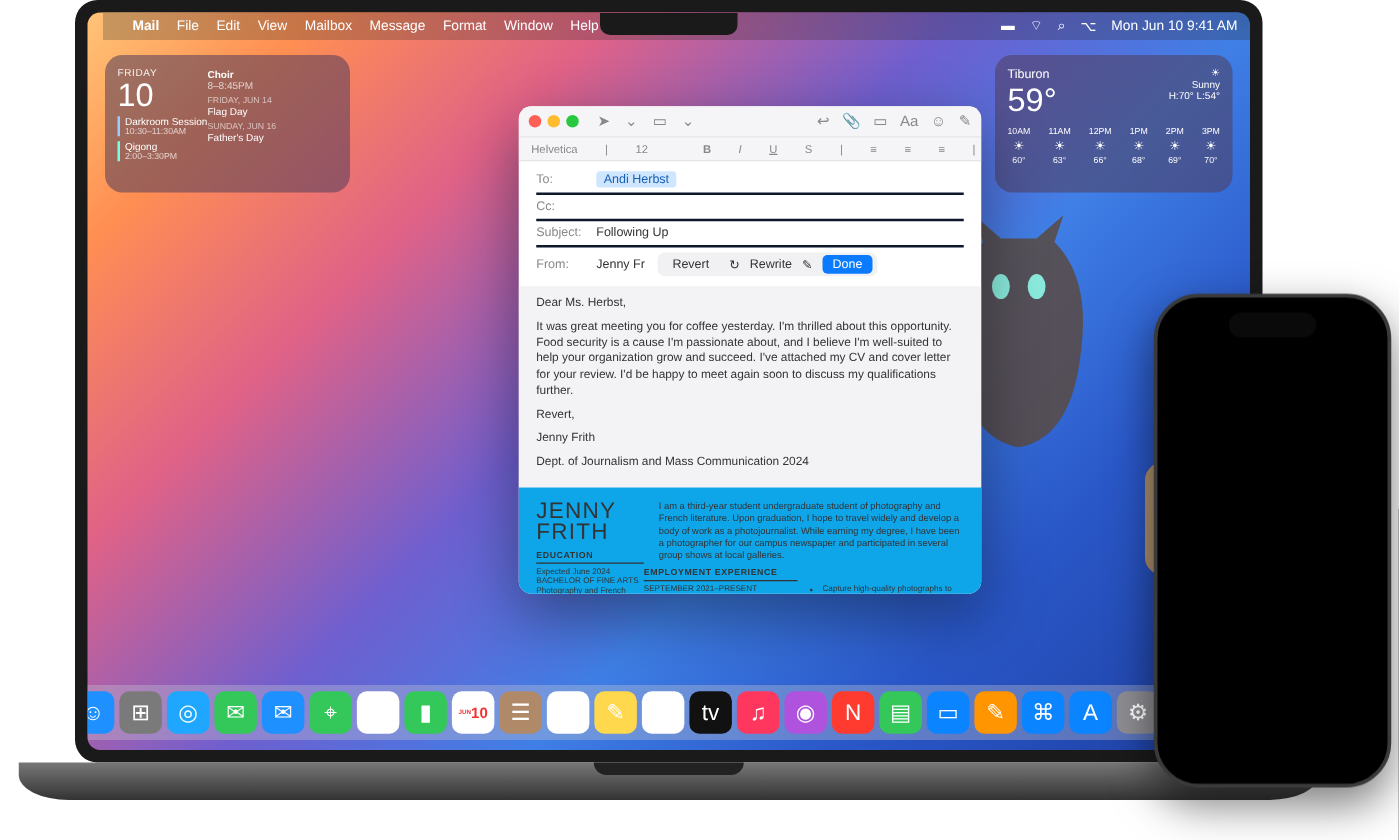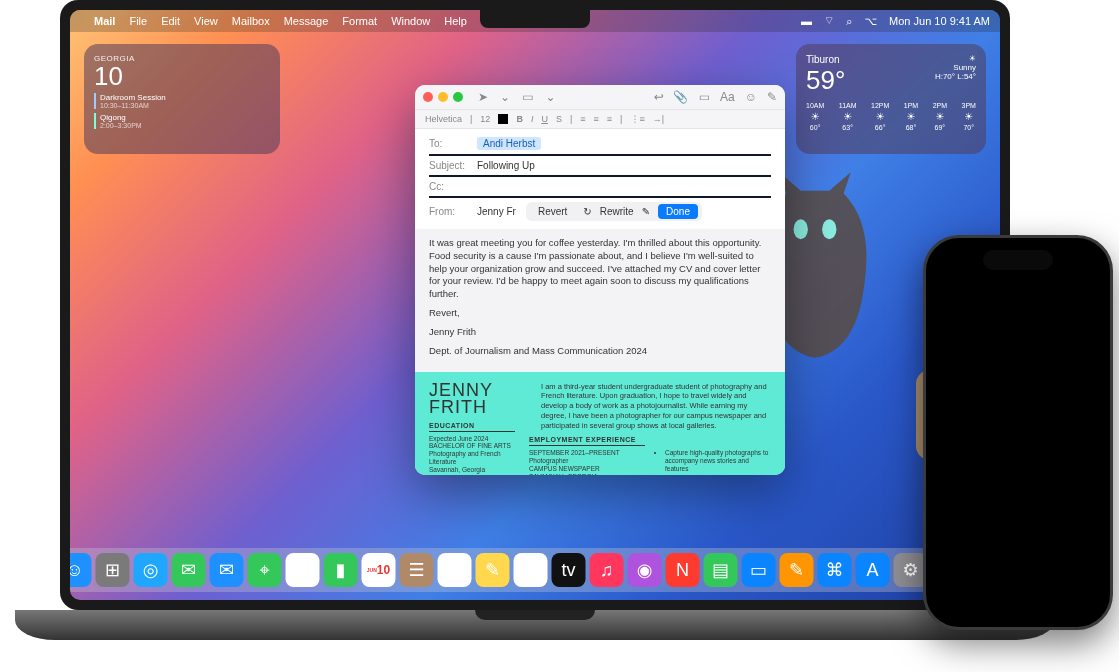--- a/index.html
+++ b/index.html
@@ -7,21 +7,21 @@
 
 
 .laptop { position: absolute; left: 60px; top: 0; width: 950px; height: 640px; }
 .laptop-screen-bezel { width: 950px; height: 610px; background: #1a1a1a; border-radius: 18px; padding: 10px; position: relative; }
 .notch { position: absolute; top: 10px; left: 50%; transform: translateX(-50%); width: 110px; height: 18px; background: #1a1a1a; border-radius: 0 0 8px 8px; z-index: 50; }
 .laptop-screen { width: 100%; height: 100%; background: linear-gradient(135deg,#ffc477 0%,#ff8f52 12%,#e06287 28%,#6f5fcf 46%,#3f7fe6 62%,#2a58c9 78%,#1e3fa0 100%); border-radius: 10px; position: relative; overflow: hidden; }
 .laptop-base { width: 1040px; height: 30px; background: linear-gradient(#777,#333); border-radius: 0 0 40px 40px/0 0 20px 20px; margin-left: -45px; position: relative; }
 .laptop-base::before { content:""; position:absolute; top:0; left:50%; transform:translateX(-50%); width:120px; height:10px; background:#222; border-radius:0 0 10px 10px; }
 
 
-.menubar { height: 22px; background: rgba(40,40,40,.25); backdrop-filter: blur(10px); display: flex; align-items: center; padding: 0 10px; color: #fff; font-size: 11px; gap: 32px; }
+.menubar { height: 22px; background: rgba(40,40,40,.25); backdrop-filter: blur(10px); display: flex; align-items: center; padding: 0 10px; color: #fff; font-size: 11px; gap: 32px; margin-left: 12px; }
 .menubar-left { display: flex; gap: 14px; align-items: center; }
 .menubar-right { margin-left: auto; display: flex; gap: 12px; align-items: center; }
 .apple-logo { font-size: 13px; }
 .menubar span { cursor: default; }
 
 
 .widget { position: absolute; background: rgba(80,60,90,.55); border-radius: 14px; color: #fff; font-size: 9px; padding: 10px; backdrop-filter: blur(8px); }
 .cal-widget { left: 14px; top: 34px; width: 196px; height: 110px; display:flex; }
 .cal-left { width:72px; }
 .cal-day { font-size:8px; letter-spacing:.5px; opacity:.9; }
@@ -46,31 +46,31 @@
 .dock { position:absolute; bottom:8px; left:50%; transform:translateX(-50%); height:44px; background:rgba(200,200,210,.35); border-radius:14px; display:flex; align-items:center; padding:0 8px; gap:4px; backdrop-filter:blur(10px); }
 .dock-icon { width:34px; height:34px; border-radius:8px; display:flex; align-items:center; justify-content:center; font-size:18px; color:#fff; }
 .dock-sep { width:1px; height:28px; background:rgba(255,255,255,.4); margin:0 2px; }
 
 
 .mail-window { position:absolute; left:345px; top:75px; width:370px; height:390px; background:#fff; border-radius:10px; box-shadow:0 18px 50px rgba(0,0,0,.4); overflow:hidden; font-size:10px; color:#333; }
 .mail-titlebar { height:24px; display:flex; align-items:center; padding:0 8px; gap:5px; background:#f5f5f7; }
 .traffic { width:10px; height:10px; border-radius:50%; }
 .tl-r{background:#ff5f57}.tl-y{background:#febc2e}.tl-g{background:#28c840}
 .mail-tb-icons { margin-left:10px; display:flex; gap:12px; align-items:center; color:#888; font-size:12px; }
-.mail-format-bar { height:20px; background:#f5f5f7; border-top:1px solid #e5e5e7; border-bottom:1px solid #e5e5e7; display:flex; align-items:center; padding:0 10px; gap:8px; color:#888; font-size:9px; }
+.mail-format-bar { height:20px; background:#f5f5f7; border-top:1px solid #e5e5e7; border-bottom:1px solid #e5e5e7; display:flex; align-items:center; padding:0 10px; gap:22px; color:#888; font-size:9px; }
 .mail-fields { padding:4px 14px; }
 .mail-field { display:flex; align-items:center; border-bottom:2px solid #0f172a; padding:4px 0; gap:6px; font-size:10px; }
 .mail-field label { color:#888; width:42px; }
 .recipient-pill { background:#cfe6ff; color:#1a5fb4; padding:1px 6px; border-radius:3px; font-size:10px; }
 .rewrite-bar { display:flex; align-items:center; gap:8px; background:#f1f1f3; border-radius:6px; padding:2px 4px; margin-left:4px; font-size:10px; }
 .rewrite-bar .btn { padding:2px 8px; border-radius:4px; }
 .rewrite-bar .done { background:#0a7aff; color:#fff; }
 .mail-body { padding:8px 14px; font-size:9.5px; line-height:1.35; background:#f3f3f5; }
 .mail-body p { margin-bottom:6px; }
-.resume-attach { background:#5eead4; margin:0; padding:10px 14px; display:flex; gap:14px; font-size:7.5px; }
+.resume-attach { background:#0ea5e9; margin:0; padding:10px 14px; display:flex; font-size:7.5px; }
 .resume-name { font-size:18px; font-weight:300; letter-spacing:1px; line-height:.95; }
 .resume-col h5 { font-size:7px; letter-spacing:.5px; border-bottom:1px solid #333; padding-bottom:2px; margin:6px 0 3px; }
 .resume-col { flex:1; }
 .resume-col ul { list-style:disc; padding-left:10px; }
 .resume-intro { font-size:7.5px; line-height:1.3;margin-left:12px; }
 
 
 .iphone { position:absolute; right:6px; top:235px; width:190px; height:395px; background:#000; border-radius:36px; border:3px solid #3a3a3c; box-shadow:0 14px 34px rgba(0,0,0,.5); }
 .iphone::before { content:""; position:absolute; top:12px; left:50%; transform:translateX(-50%); width:70px; height:20px; background:#0a0a0a; border-radius:12px; }
 
@@ -103,30 +103,40 @@
           <span>▬</span>
           <span>⌔</span>
           <span>⌕</span>
           <span>⌥</span>
           <span>Mon Jun 10  9:41 AM</span>
         </div>
       </div>
 
       <div class="widget cal-widget">
         <div class="cal-left">
-          <div class="cal-day">GEORGIA</div>
+          <div class="cal-day">FRIDAY</div>
           <div class="cal-num">10</div>
           <div class="cal-event">
             <div>Darkroom Session</div>
             <div class="t">10:30–11:30AM</div>
           </div>
           <div class="cal-event" style="border-color:#7fd">
             <div>Qigong</div>
             <div class="t">2:00–3:30PM</div>
           </div>
+        </div>
+        <div class="cal-right">
+          <div class="item">
+            <div style="font-weight:600">Choir</div>
+            <div class="t" style="opacity:.7">8–8:45PM</div>
+          </div>
+          <div class="hdr">FRIDAY, JUN 14</div>
+          <div class="item">Flag Day</div>
+          <div class="hdr">SUNDAY, JUN 16</div>
+          <div class="item">Father's Day</div>
         </div>
       </div>
 
       <div class="widget weather-widget">
         <div class="weather-top">
           <div>
             <div class="weather-loc">Tiburon</div>
             <div class="weather-temp">59°</div>
           </div>
           <div class="weather-cond">
@@ -221,39 +231,40 @@
           <span>|</span>
           <span>⋮≡</span>
           <span>→|</span>
         </div>
         <div class="mail-fields">
           <div class="mail-field">
             <label>To:</label>
             <span class="recipient-pill">Andi Herbst</span>
           </div>
           <div class="mail-field">
+            <label>Cc:</label>
+          </div>
+          <div class="mail-field">
             <label>Subject:</label>
             <span>Following Up</span>
-          </div>
-          <div class="mail-field">
-            <label>Cc:</label>
           </div>
           <div class="mail-field" style="border:none">
             <label>From:</label>
             <span>Jenny Fr</span>
             <div class="rewrite-bar">
               <span class="btn">Revert</span>
               <span>↻</span>
               <span style="flex:1;text-align:center">Rewrite</span>
               <span>✎</span>
               <span class="btn done">Done</span>
             </div>
           </div>
         </div>
         <div class="mail-body">
+          <p>Dear Ms. Herbst,</p>
           <p>It was great meeting you for coffee yesterday. I'm thrilled about this opportunity. Food security is a cause I'm passionate about, and I believe I'm well-suited to help your organization grow and succeed. I've attached my CV and cover letter for your review. I'd be happy to meet again soon to discuss my qualifications further.</p>
           <p>Revert,</p>
           <p>Jenny Frith</p>
           <p>Dept. of Journalism and Mass Communication 2024</p>
         </div>
         <div class="resume-attach">
           <div style="width:86px">
             <div class="resume-name">JENNY</div>
             <div class="resume-name">FRITH</div>
             <div class="resume-col">

